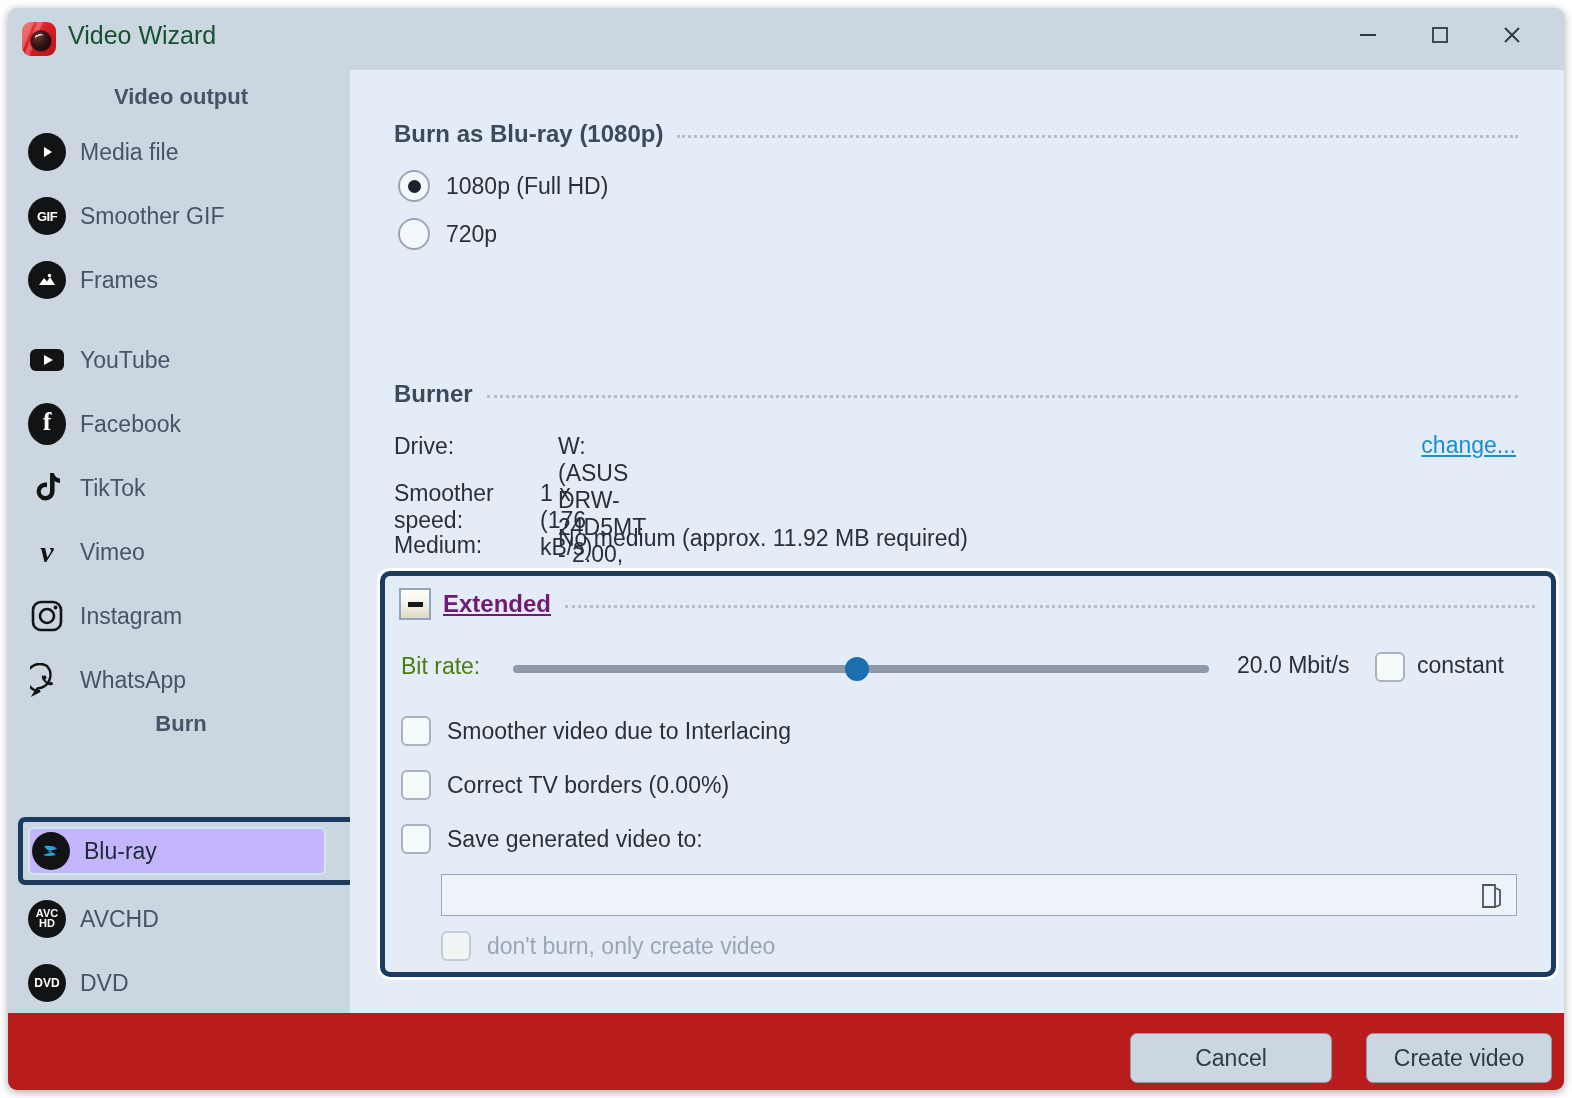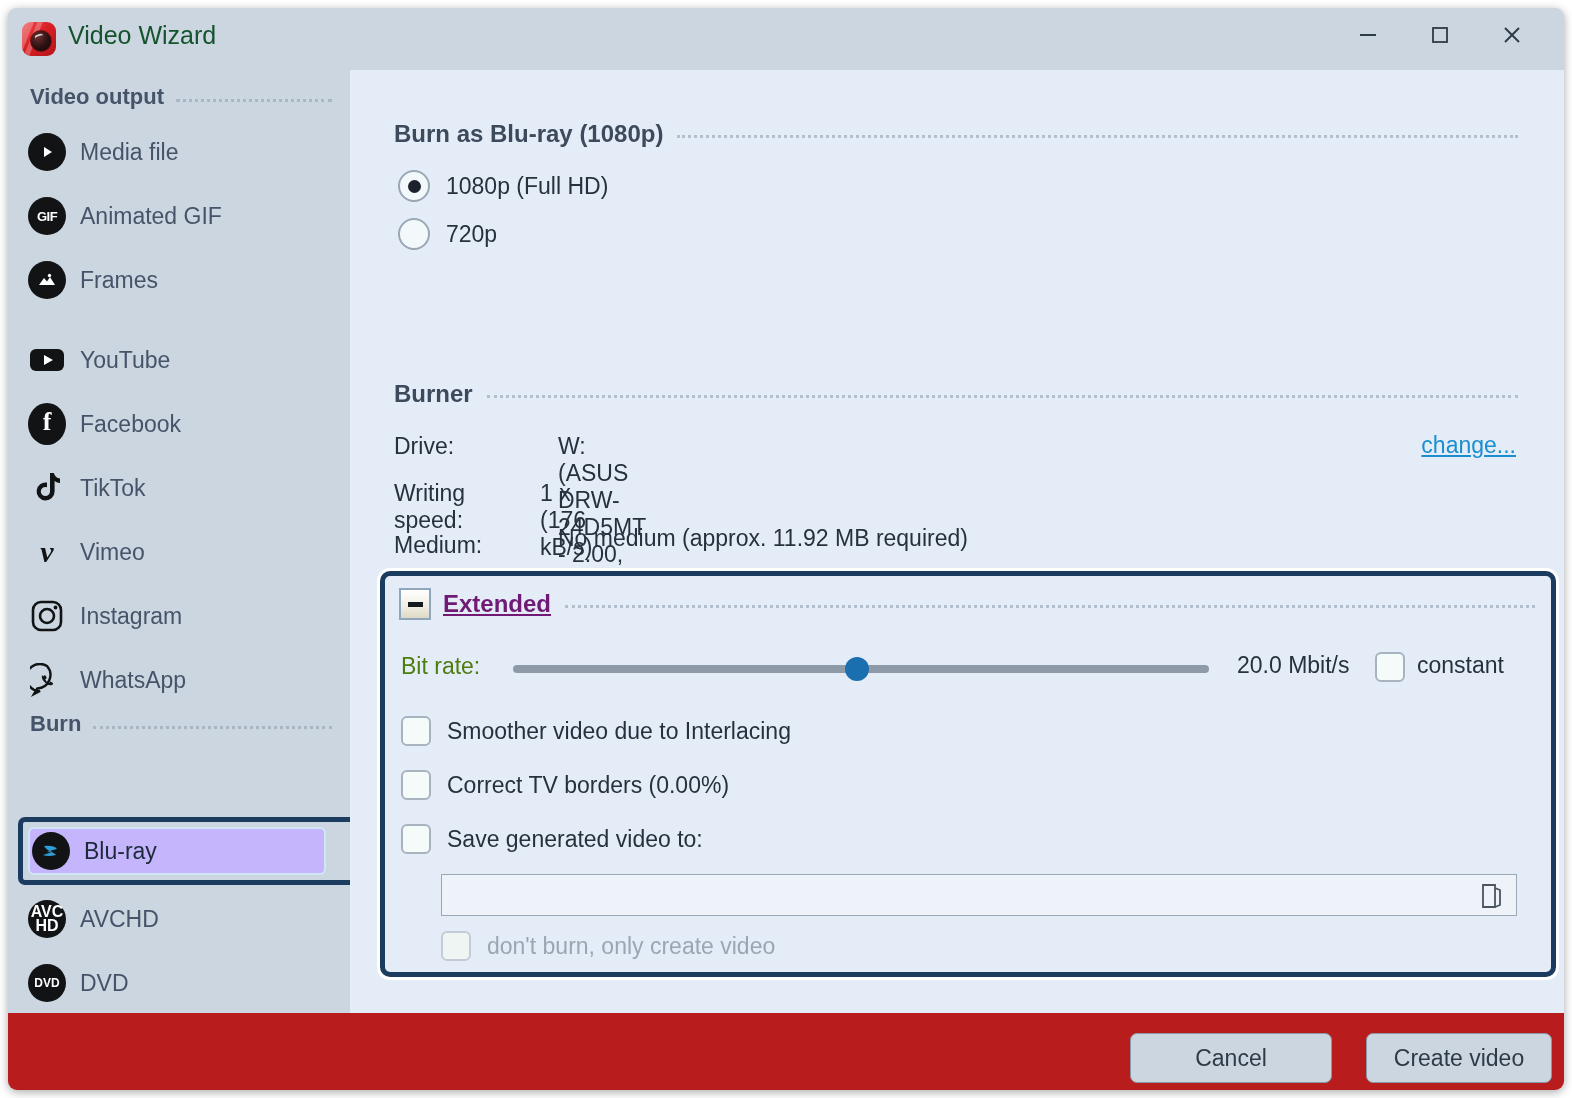--- a/index.html
+++ b/index.html
@@ -74,21 +74,21 @@
   
   #sidebar {
     position: absolute; left: 0; top: 62px;
     width: 342px; height: 1020px;
     background: #ccd6e0;
   }
   .section-head {
     position: absolute;
     display: flex; align-items: center;
     left: 22px; width: 302px;
-    color: #46546a; font-size: 22px; font-weight: bold;
+    color: #46546a; font-size: 22px; font-weight: bold; flex-direction: column;
   }
   .section-head .dots {
     flex: 1; height: 0;
     margin-left: 12px; margin-top: 6px;
     border-top: 3px dotted #a9b6c4;
   }
   #head-video-output { top: 14px; }
   #head-burn { top: 641px; }
 
   .side-item {
@@ -341,21 +341,21 @@
             </svg>
         </span>
       </span>
       <span class="lbl">Media file</span>
     </div>
 
     <div class="side-item" style="top:122px">
       <span class="ic">
         <span class="badge" style="font-size:13px;letter-spacing:-0.5px;">GIF</span>
       </span>
-      <span class="lbl">Animated GIF</span>
+      <span class="lbl">Smoother GIF</span>
     </div>
 
     <div class="side-item" style="top:186px">
       <span class="ic">
         <span class="badge">
           <svg width="22" height="22" viewBox="0 0 22 22">
             <path d="M3 16 L8 9 L11 12.5 L14 8 L19 16 Z" fill="#fff"></path>
             <circle cx="13.5" cy="6.5" r="1.7" fill="#fff"></circle>
           </svg>
         </span>
@@ -430,21 +430,21 @@
             <path d="M6 5 q10 -1 13 3 q-5 1 -10 3 q7 0 9 3 q-8 2 -13 0 q6 -2 10 -3 q-6 -1 -9 -6 Z" fill="#2f9fd8"></path>
           </svg>
         </span>
       </span>
       <span class="lbl">Blu-ray</span>
     </div>
     <div id="selbox"></div>
 
     <div class="side-item" style="top:825px">
       <span class="ic">
-        <span class="badge" style="flex-direction:column;line-height:0.9;font-size:16px;">
+        <span class="badge" style="flex-direction:column;line-height:0.9;font-size:11px;">
           <span>AVC</span>
             <span>HD</span>
         </span>
       </span>
       <span class="lbl">AVCHD</span>
     </div>
 
     <div class="side-item" style="top:889px">
       <span class="ic">
         <span class="badge" style="font-size:12px;">DVD</span>
@@ -488,21 +488,21 @@
       <span class="dots"></span>
     </div>
 
     <div class="info-row" id="row-drive">
       <span class="info-lbl">Drive:</span>
       <span class="info-val">W: (ASUS DRW-24D5MT - 2.00, SPTI)</span>
     </div>
     <a id="link-change" href="#">change...</a>
 
     <div class="info-row" id="row-speed">
-      <span class="info-lbl">Writing speed:</span>
+      <span class="info-lbl">Smoother speed:</span>
       <span class="info-val" style="left:190px">1 x (176 kB/s)</span>
     </div>
 
     <div class="info-row" id="row-medium-l">Medium:</div>
     <div class="info-row" id="row-medium-v">No medium (approx. 11.92 MB required)</div>
   </div>
 
   <div id="extended-outer">
 
     <div id="ext-head">

